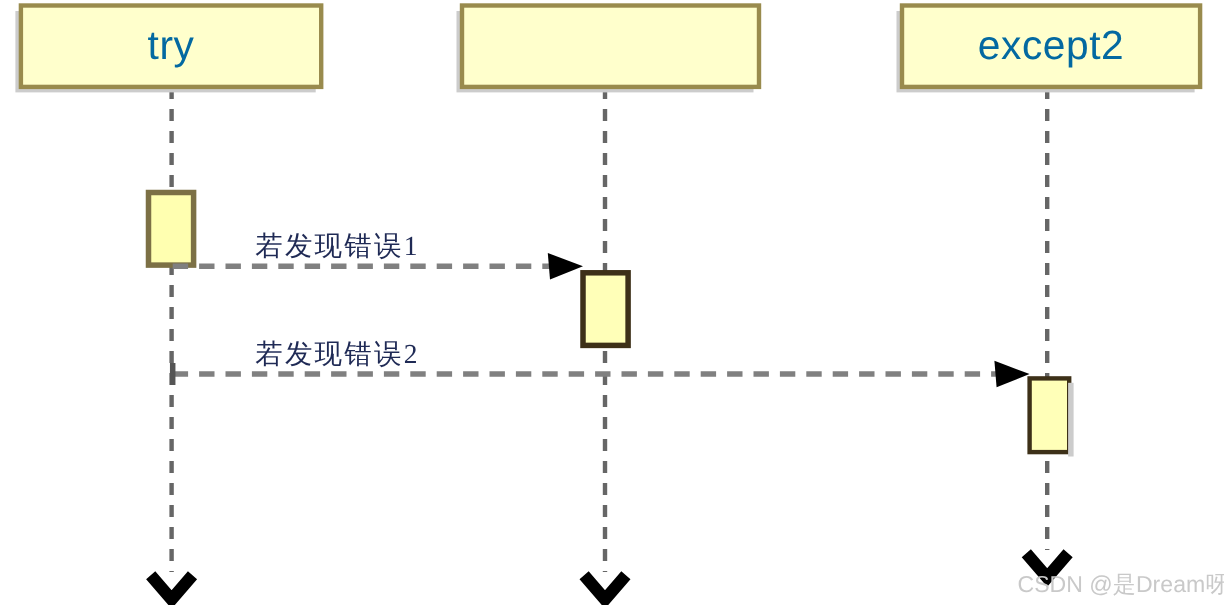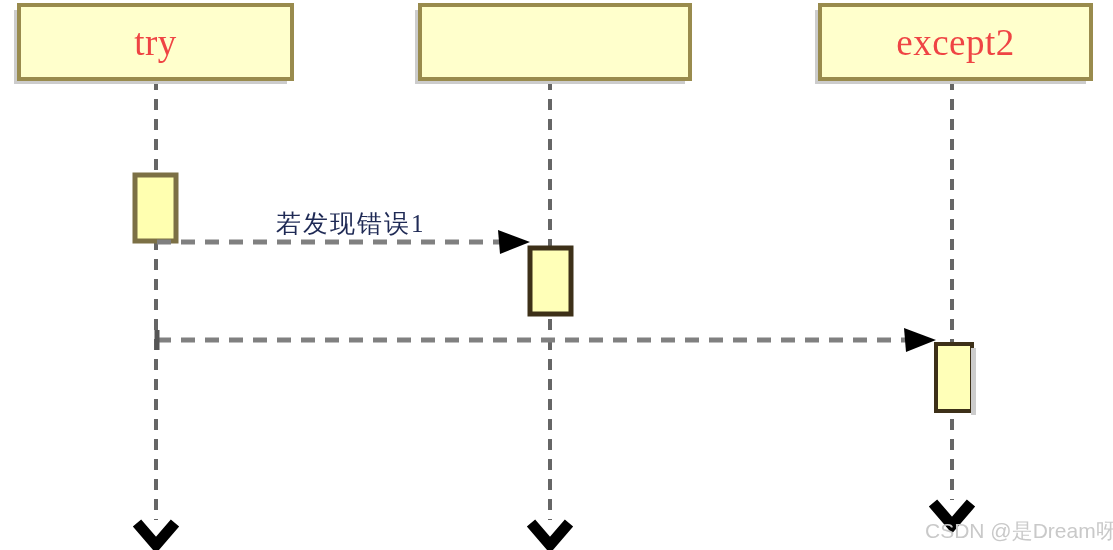--- a/index.html
+++ b/index.html
@@ -22,35 +22,34 @@
     left: 0;
     top: 0;
     width: 1113px;
     height: 550px;
   }
   .participant-label {
     position: absolute;
     display: flex;
     align-items: center;
     justify-content: center;
-    font-family: Liberation Serif, serif;
+    font-family: Liberation Sans, sans-serif;
     font-size: 37px;
-    color: #ef4444;
+    color: #0369a1;
     letter-spacing: 0.5px;
     white-space: nowrap;
     pointer-events: none;
   }
   .message-label {
     position: absolute;
     font-family: "Liberation Serif", "DejaVu Serif", serif;
     font-size: 25px;
     color: #1f2a55;
     white-space: nowrap;
     letter-spacing: 2px;
-    margin-left: 44px;
   }
   .watermark {
     position: absolute;
     font-family: "Liberation Sans", "DejaVu Sans", sans-serif;
     font-size: 21px;
     color: #c9c9c9;
     white-space: nowrap;
     user-select: none;
   }
 </style>
@@ -105,16 +104,17 @@
 
   </svg>
 
   <div class="participant-label" style="left:19px; top:5px; width:273px; height:74px;">try</div>
 
 
   <div class="participant-label" style="left:820px; top:5px; width:271px; height:74px;">except2</div>
 
   <div class="message-label" style="left:232px; top:207px;">若发现错误1</div>
 
+  <div class="message-label" style="left:232px; top:305px;">若发现错误2</div>
 
   <div class="watermark" style="left:925px; top:517px;">CSDN @是Dream呀</div>
 
 </div>
 
 </body></html>

